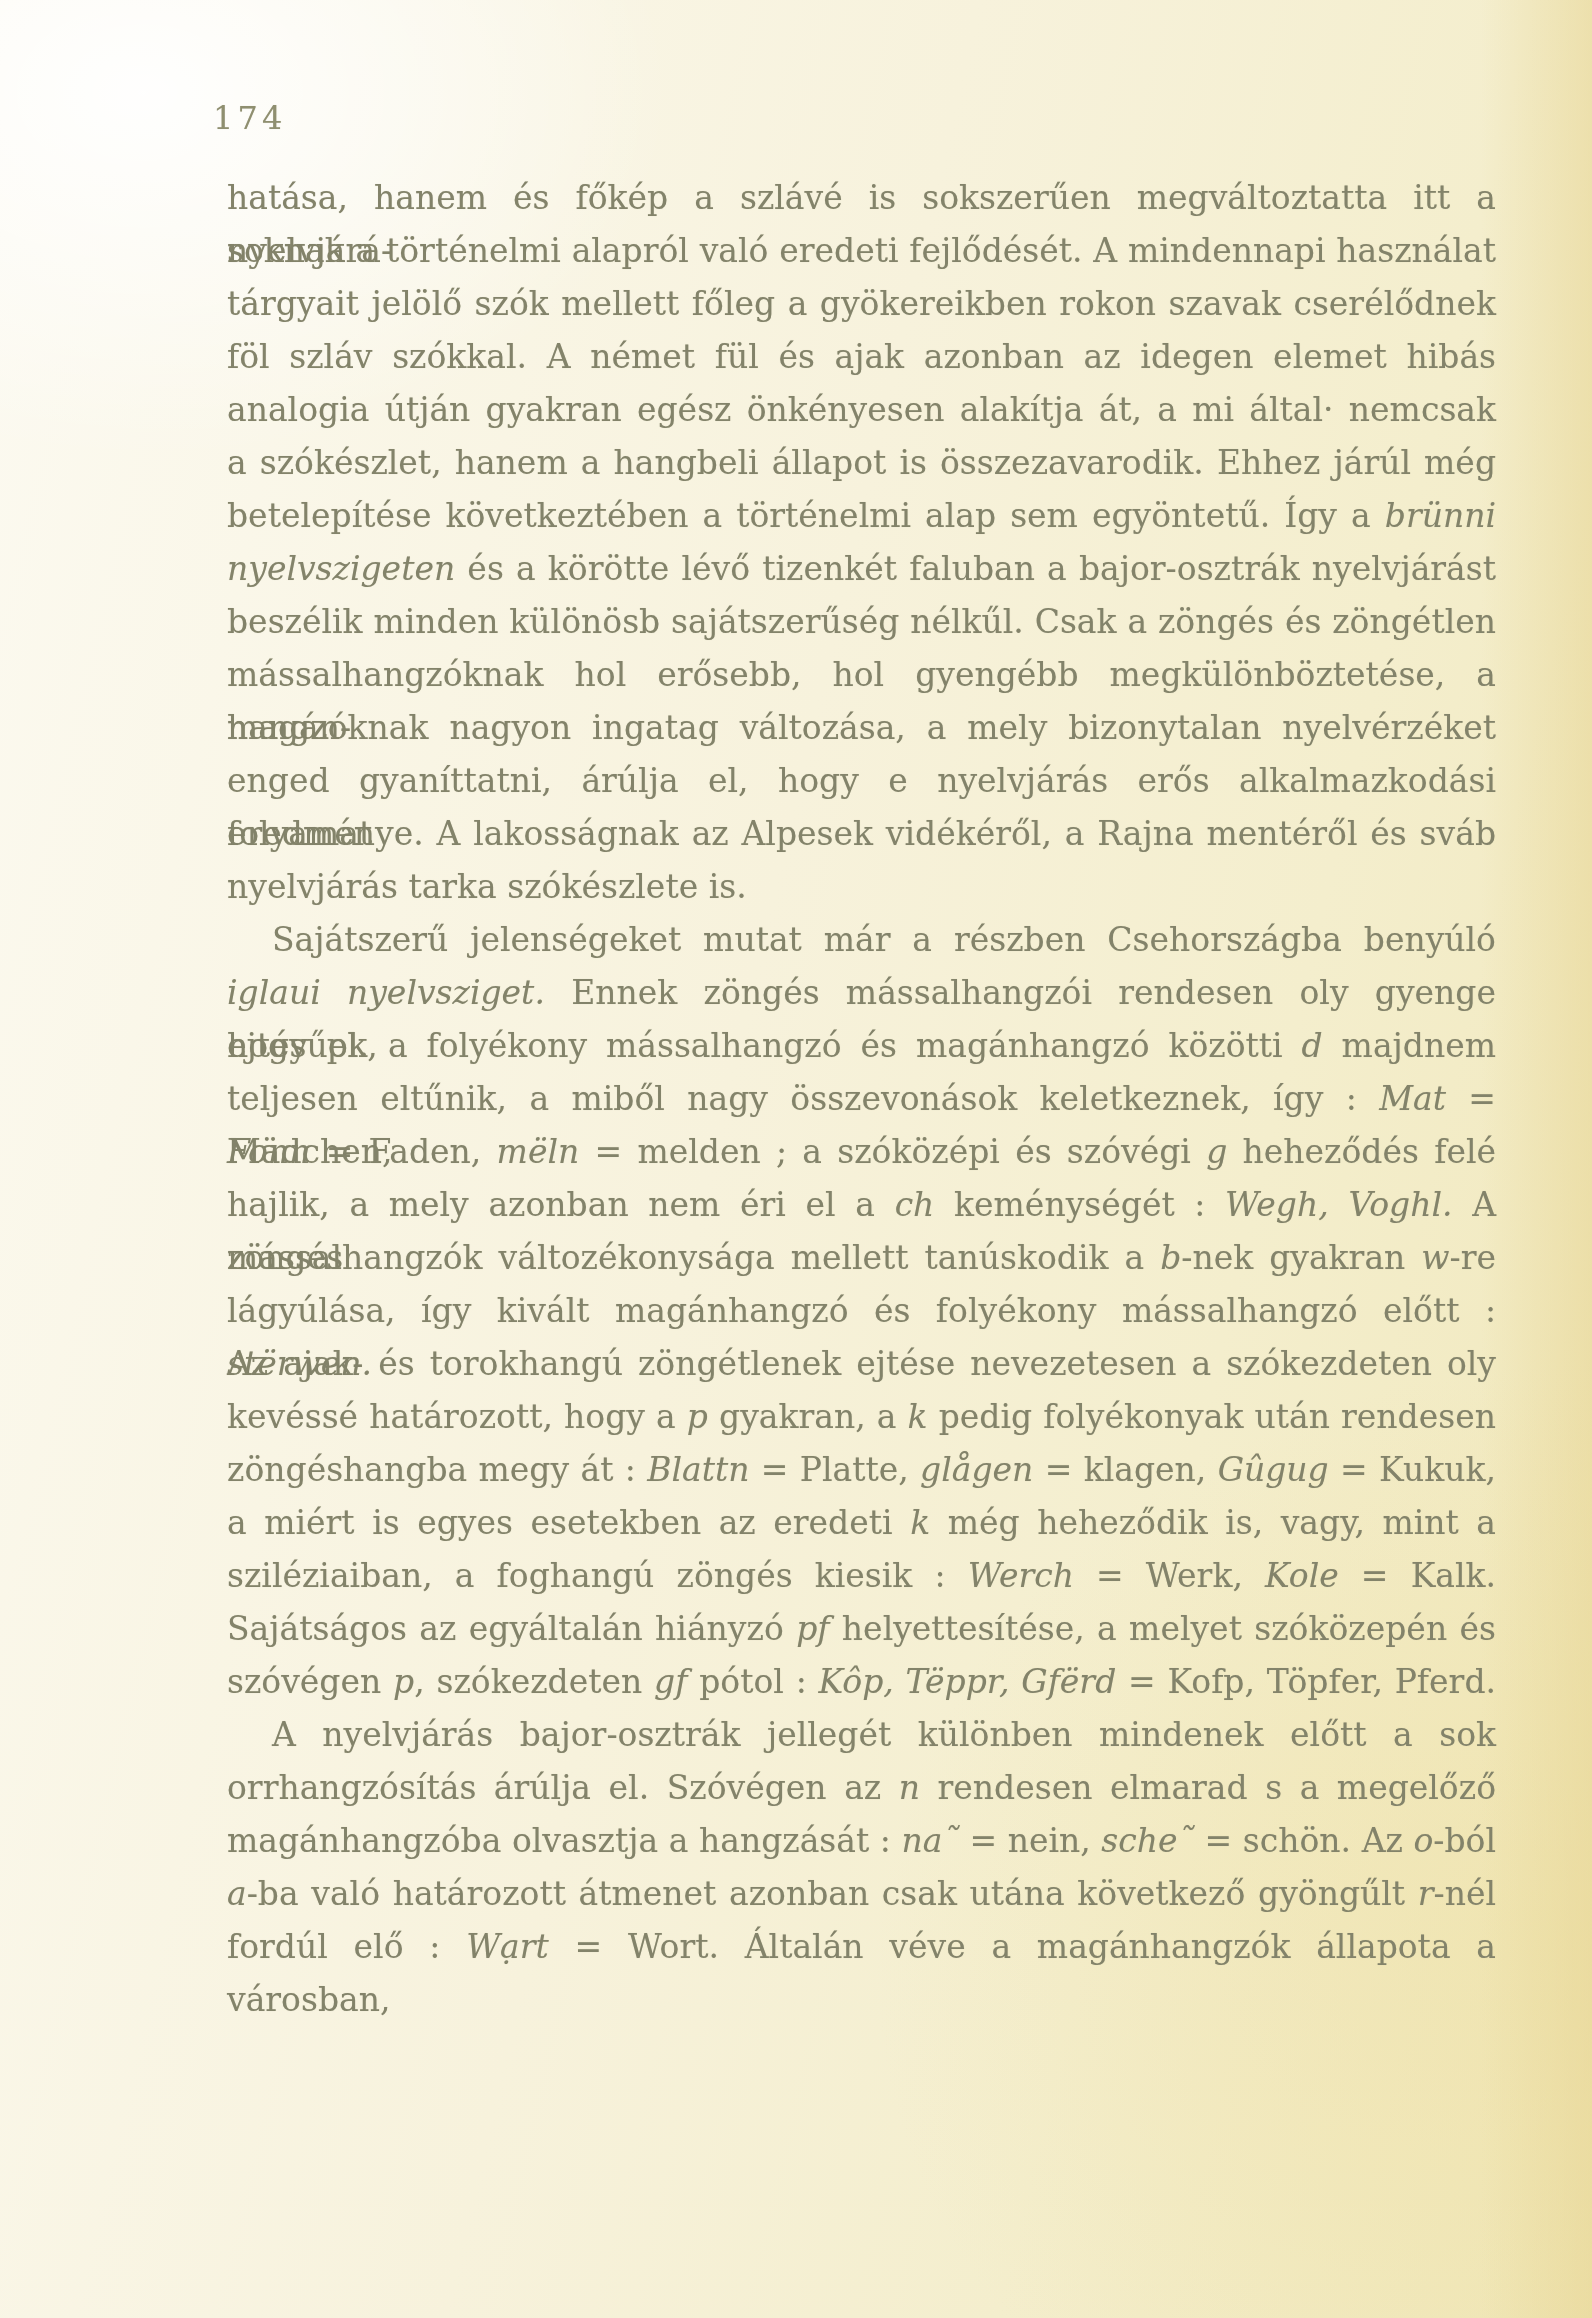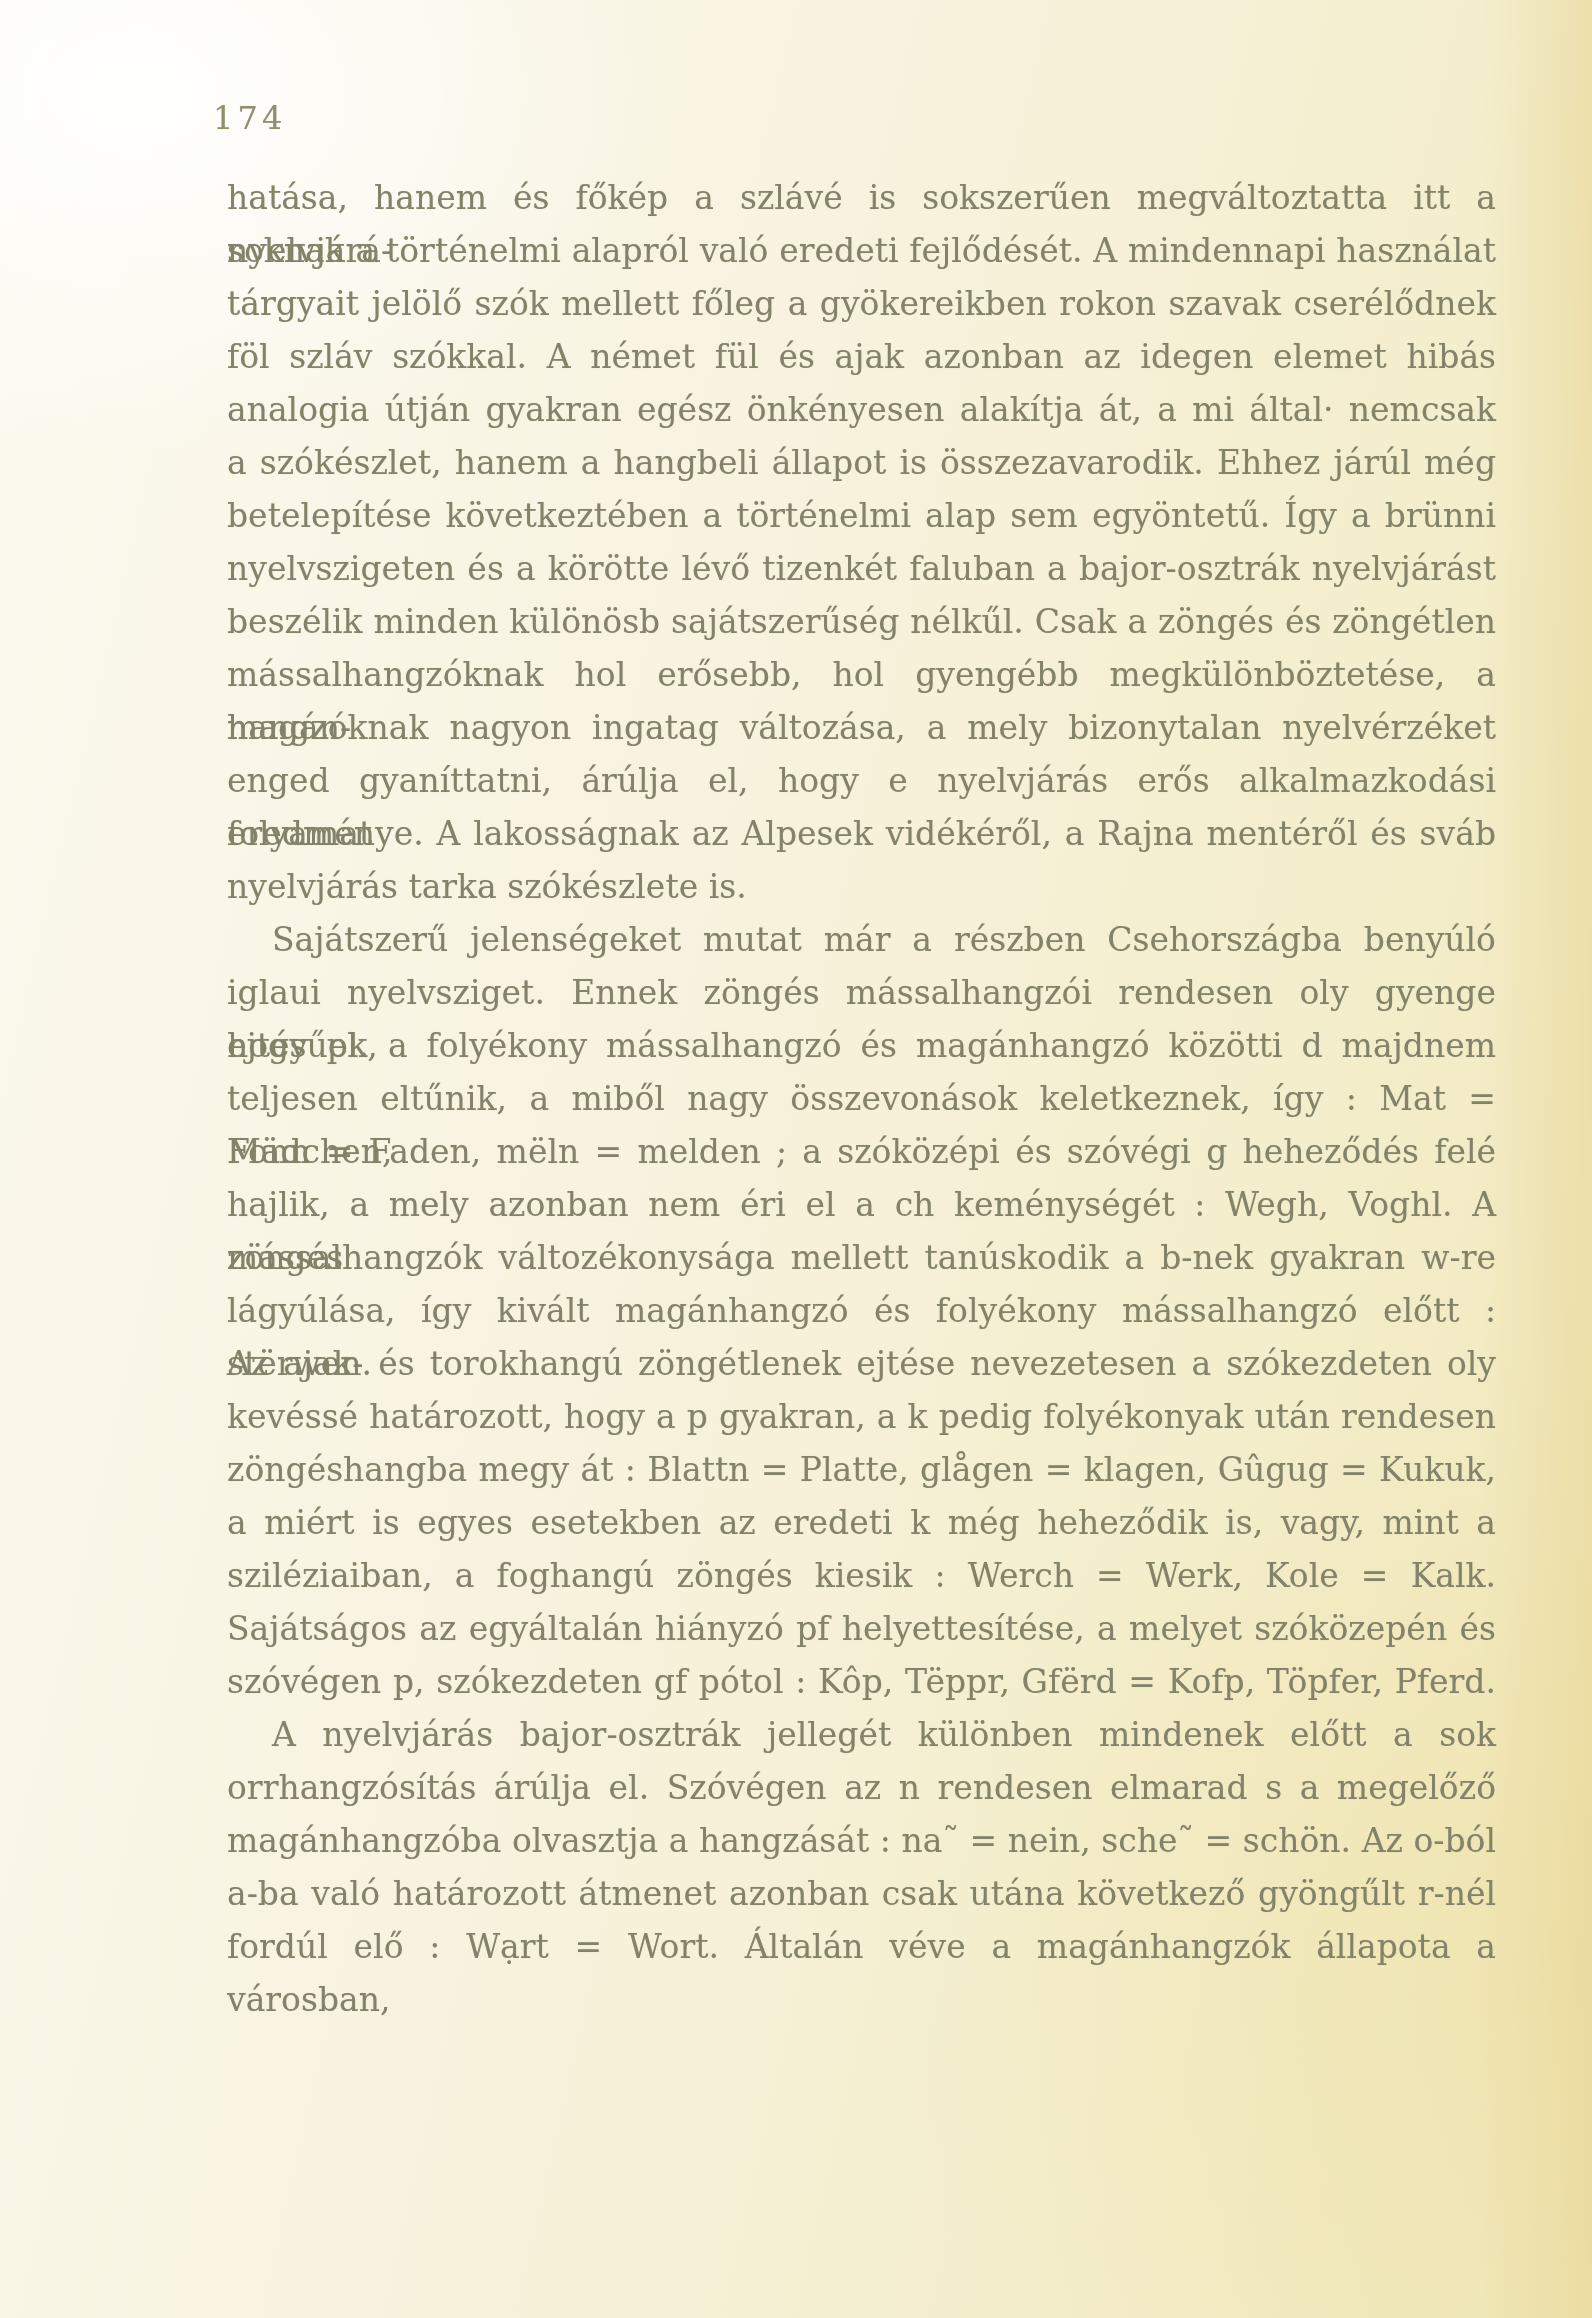--- a/index.html
+++ b/index.html
@@ -50,20 +50,21 @@
     white-space: normal;
   }
   .line.para-end {
     text-align-last: left;
     -moz-text-align-last: left;
   }
   .line.indent {
     text-indent: 45px;
   }
   .it {
+    font-style: italic;
   }
 </style>
 </head>
 <body>
 
 <div id="page">
   <div class="page-number">174</div>
   <div class="text-block" id="text-block">
       <div class="line"><span>hatása, hanem és főkép a szlávé is sokszerűen megváltoztatta itt a nyelvjárá-</span></div>
       <div class="line"><span>soknak a történelmi alapról való eredeti fejlődését. A mindennapi használat</span></div>

